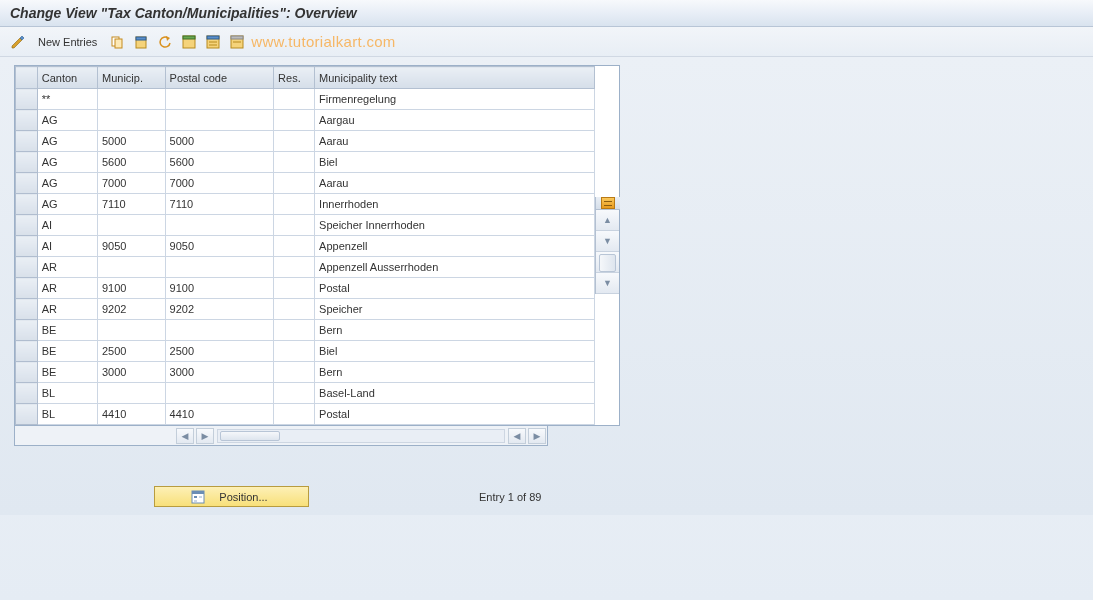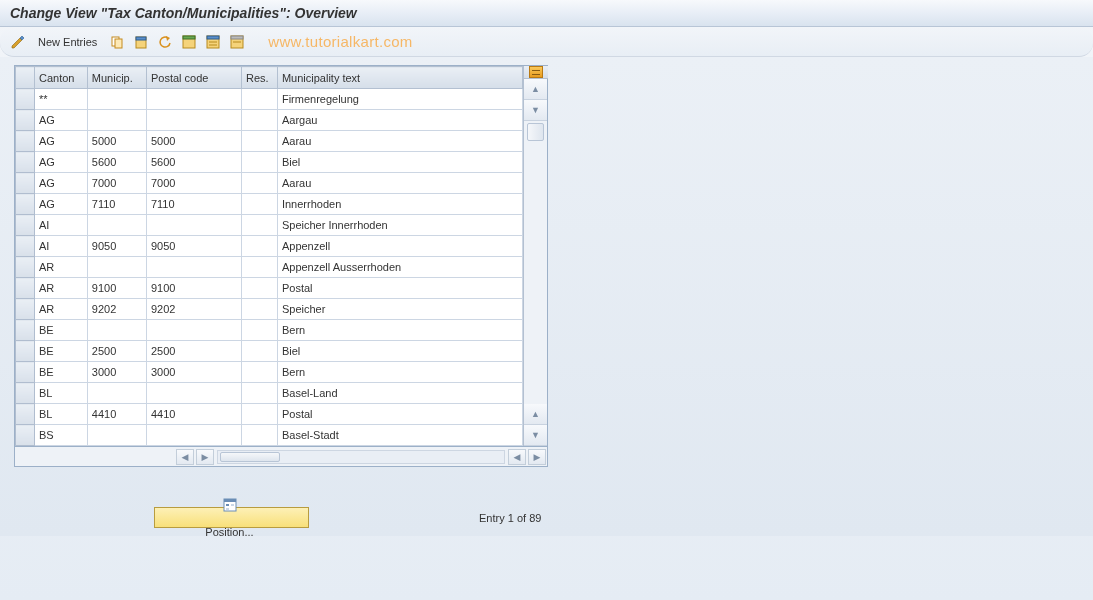--- a/index.html
+++ b/index.html
@@ -22,54 +22,54 @@
       color: #333;
     }
     .toolbar {
       background: linear-gradient(to bottom, #f2f5f9, #e8eef5);
       border-bottom: 1px solid #d0d8e3;
       padding: 4px 8px;
       display: flex;
       align-items: center;
       gap: 4px;
       height: 30px;
-      border-radius: 14px;
     }
     .toolbar .tb-btn {
       display: inline-flex;
       align-items: center;
       justify-content: center;
       width: 20px;
       height: 20px;
       border-radius: 2px;
       cursor: pointer;
     }
     .toolbar .new-entries {
       font-size: 11px;
       padding: 2px 6px;
       cursor: pointer;
       width: auto;
     }
     .watermark {
       font-size: 15px;
       color: #f6b766;
       font-weight: 500;
-      margin-left: 17px;
+      margin-left: 0;
       letter-spacing: 0.3px;
     }
     .content-area {
       padding: 8px 14px;
       background: linear-gradient(to bottom, #ebf0f6, #e0e8f1);
     }
     .table-container {
       display: flex;
       border: 1px solid #9cb0c8;
       background: #fff;
-      width: 534px;
+      width: 606px;
       height: auto;
+      align-items: center;
     }
     .table-wrap { flex: 1; }
     table {
       border-collapse: collapse;
       width: 100%;
       table-layout: fixed;
     }
     th {
       background: linear-gradient(to bottom, #eaeff5, #d5dee9);
       border: 1px solid #b3c0d1;
@@ -191,21 +191,20 @@
       align-items: center;
       background: linear-gradient(to bottom, #fdf0b6, #f8e07a);
       border: 1px solid #b89c3f;
       padding: 2px 8px 2px 4px;
       width: 155px;
       height: 21px;
       font-size: 11px;
       cursor: pointer;
       justify-content: center;
       gap: 14px;
-      flex-direction: column;
     }
     .position-btn .pb-icon {
       width: 14px; height: 14px;
       display: inline-flex; align-items:center; justify-content:center;
     }
     .entry-label { font-size: 11px; color: #333; }
 
     
     .tb-btn svg { width: 16px; height: 16px; }
   </style>
@@ -407,28 +406,20 @@
               <td></td>
               <td>Basel-Land</td>
             </tr>
             <tr>
               <td class="row-sel"></td>
               <td>BL</td>
               <td>4410</td>
               <td>4410</td>
               <td></td>
               <td>Postal</td>
-            </tr>
-            <tr>
-              <td class="row-sel"></td>
-              <td>BS</td>
-              <td></td>
-              <td></td>
-              <td></td>
-              <td>Basel-Stadt</td>
             </tr>
           </tbody>
       </table>
     </div>
     <div class="right-scroll">
       <div class="header-corner">
           <span class="config-icon"></span>
         </div>
       <div class="scroll-btn">▲</div>
       <div class="scroll-btn">▼</div>

